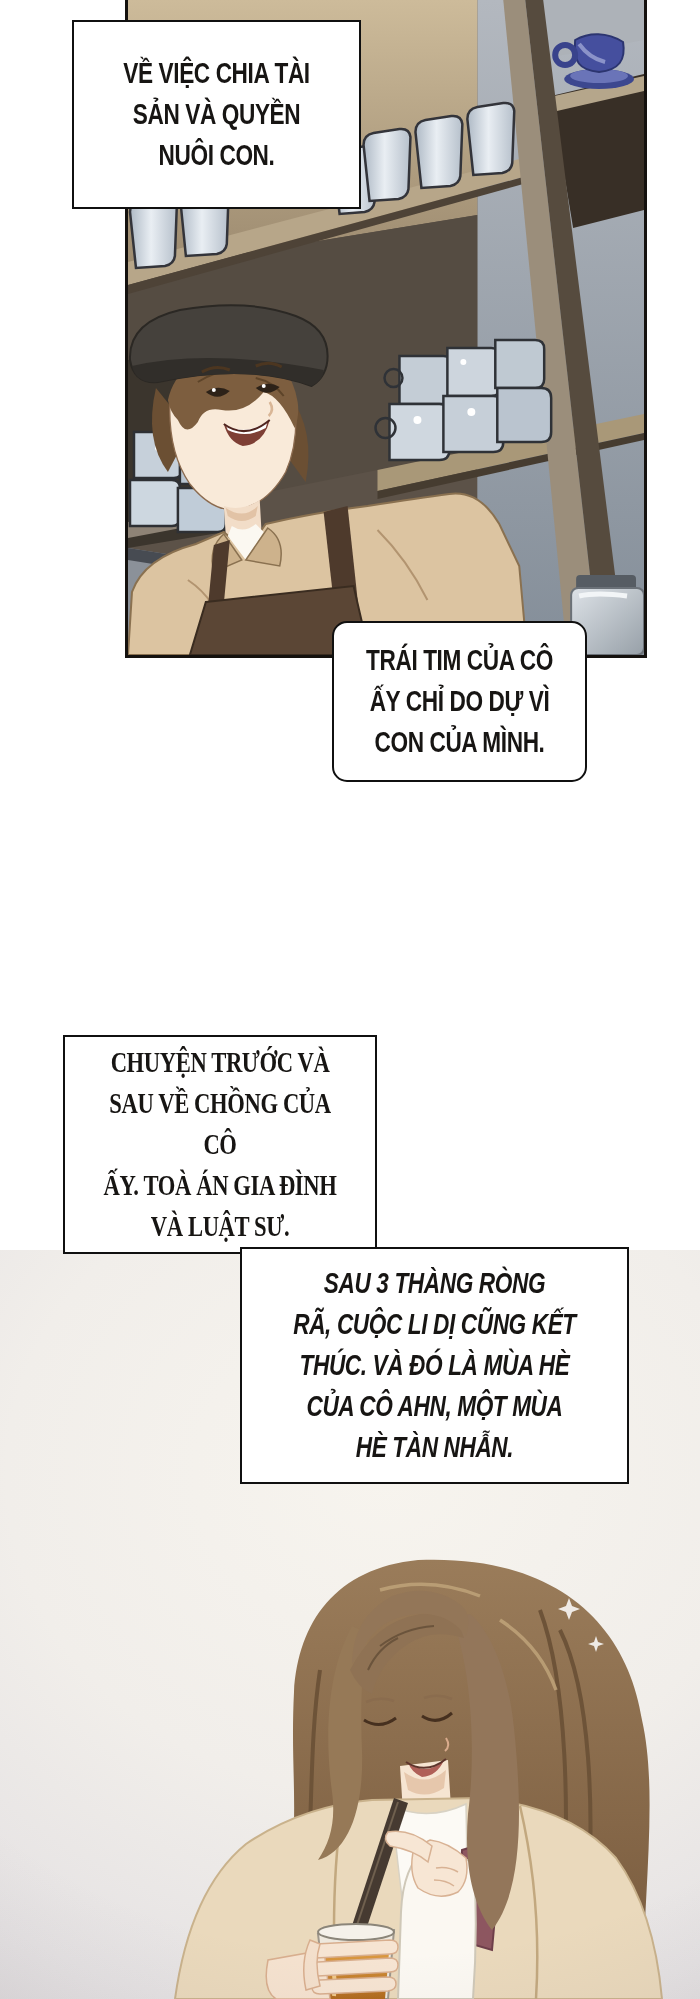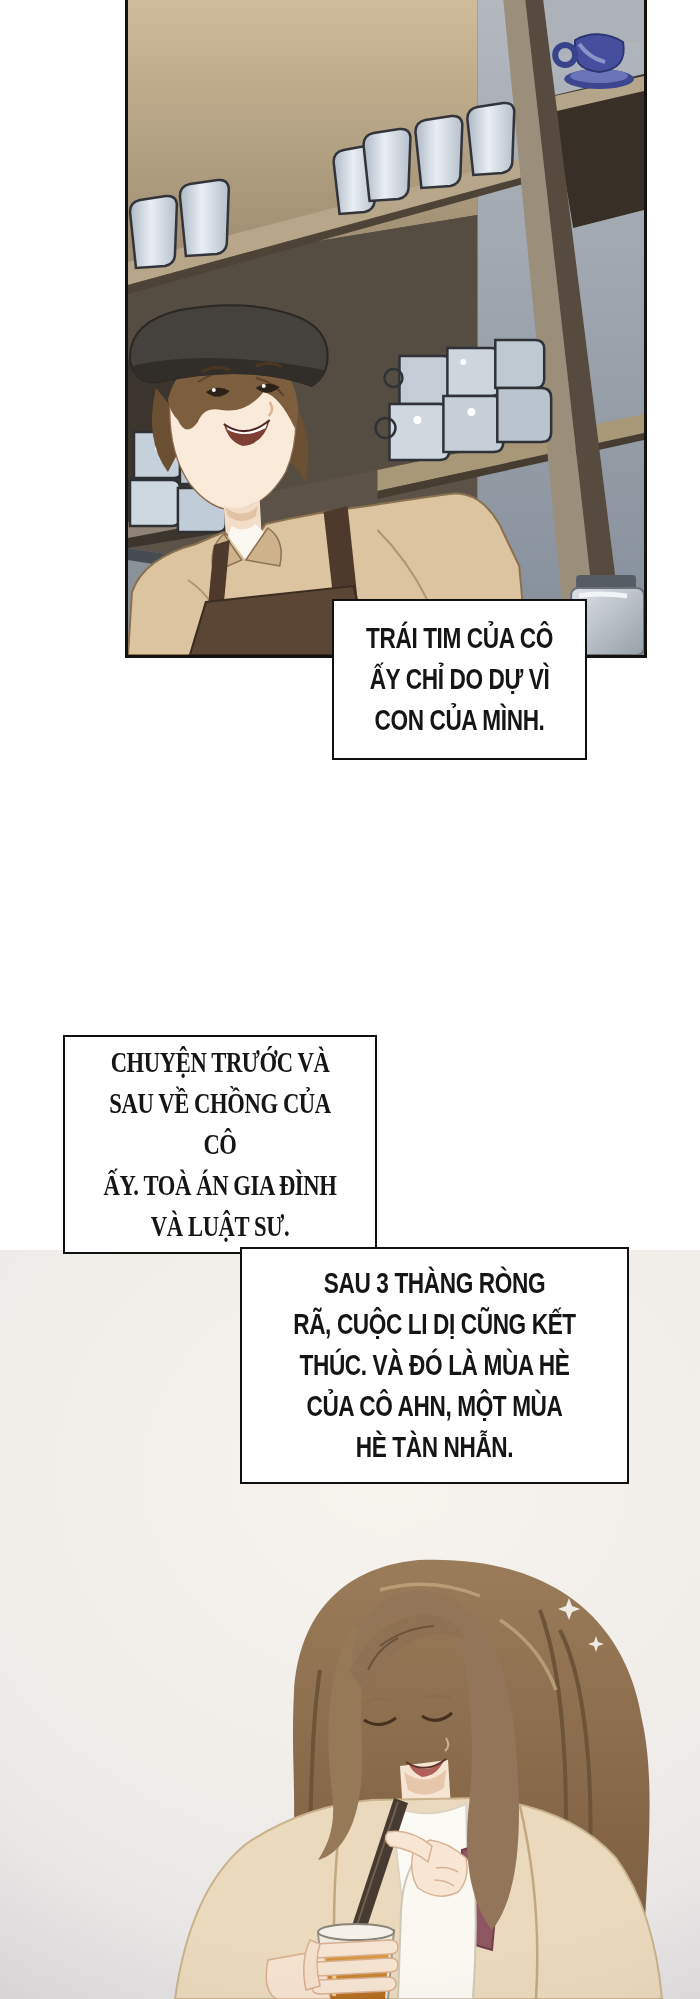--- a/index.html
+++ b/index.html
@@ -11,23 +11,23 @@
   .panel-woman{left:0;top:1250px;width:700px;height:749px;
         background:radial-gradient(120% 95% at 55% 30%, #f7f4ee 0%, #f1eeea 45%, #e5e2e3 78%, #d9d5d7 100%);}
   .panel-woman svg{display:block;width:100%;height:100%;}
   .panel-woman:after{content:"";position:absolute;inset:0;pointer-events:none;
         background:radial-gradient(130% 100% at 55% 32%, rgba(0,0,0,0) 62%, rgba(88,78,86,.14) 100%);}
   .nbox{position:absolute;background:#ffffff;border:2px solid #101010;
         display:flex;align-items:center;justify-content:center;text-align:center;}
   .ntext{font-weight:700;font-size:29px;line-height:1.42;letter-spacing:-.5px;color:#171513;
         white-space:pre-line;transform:scaleX(.78);transform-origin:50% 50%;width:128%;}
   .nbox1{left:72px;top:20px;width:285px;height:185px;}
-  .nbox2{left:332px;top:599px;width:251px;height:157px;}
+  .nbox2{left:332px;top:621px;width:251px;height:157px;border-radius:15px;}
   .nbox3{left:63px;top:1035px;width:310px;height:215px;font-family:Liberation Serif, serif;}
-  .nbox4{left:240px;top:1247px;width:385px;height:233px;}
+  .nbox4{left:240px;top:1247px;width:385px;height:233px;font-style:italic;}
 </style>
 </head>
 <body>
 
 <div class="page">
 
   <section class="panel panel-cafe">
     <svg viewBox="0 0 517 655" preserveAspectRatio="none">
       <defs>
         <linearGradient id="gTL" x1="0" y1="0" x2="0" y2="1">
@@ -240,20 +240,25 @@
           <path d="M268,710 Q262,740 276,749 L330,749 L324,700 Z" fill="#f5e2cf"></path>
           <path d="M316,694 l74,-4 q8,0 8,7 q0,7 -8,7 l-74,4 q-8,0 -8,-7 q0,-7 8,-7 Z" fill="#f6e4d2"></path>
           <path d="M318,712 l72,-4 q8,0 8,7 q0,7 -8,7 l-72,4 q-8,0 -8,-7 q0,-7 8,-7 Z" fill="#f6e4d2"></path>
           <path d="M320,730 l68,-3 q8,0 8,7 q0,6 -8,7 l-68,3 q-8,0 -8,-7 q0,-7 8,-7 Z" fill="#f6e4d2"></path>
           <path d="M310,690 Q300,712 306,740 L320,736 Q314,712 320,694 Z" fill="#f3dfcb"></path>
         </g>
       </g>
     </svg>
   </section>
 
+  <div class="nbox nbox1">
+    <div class="ntext">VỀ VIỆC CHIA TÀI
+SẢN VÀ QUYỀN
+NUÔI CON.</div>
+  </div>
   <div class="nbox nbox2">
     <div class="ntext">TRÁI TIM CỦA CÔ
 ẤY CHỈ DO DỰ VÌ
 CON CỦA MÌNH.</div>
   </div>
   <div class="nbox nbox3">
     <div class="ntext">CHUYỆN TRƯỚC VÀ
 SAU VỀ CHỒNG CỦA CÔ
 ẤY. TOÀ ÁN GIA ĐÌNH
 VÀ LUẬT SƯ.</div>

